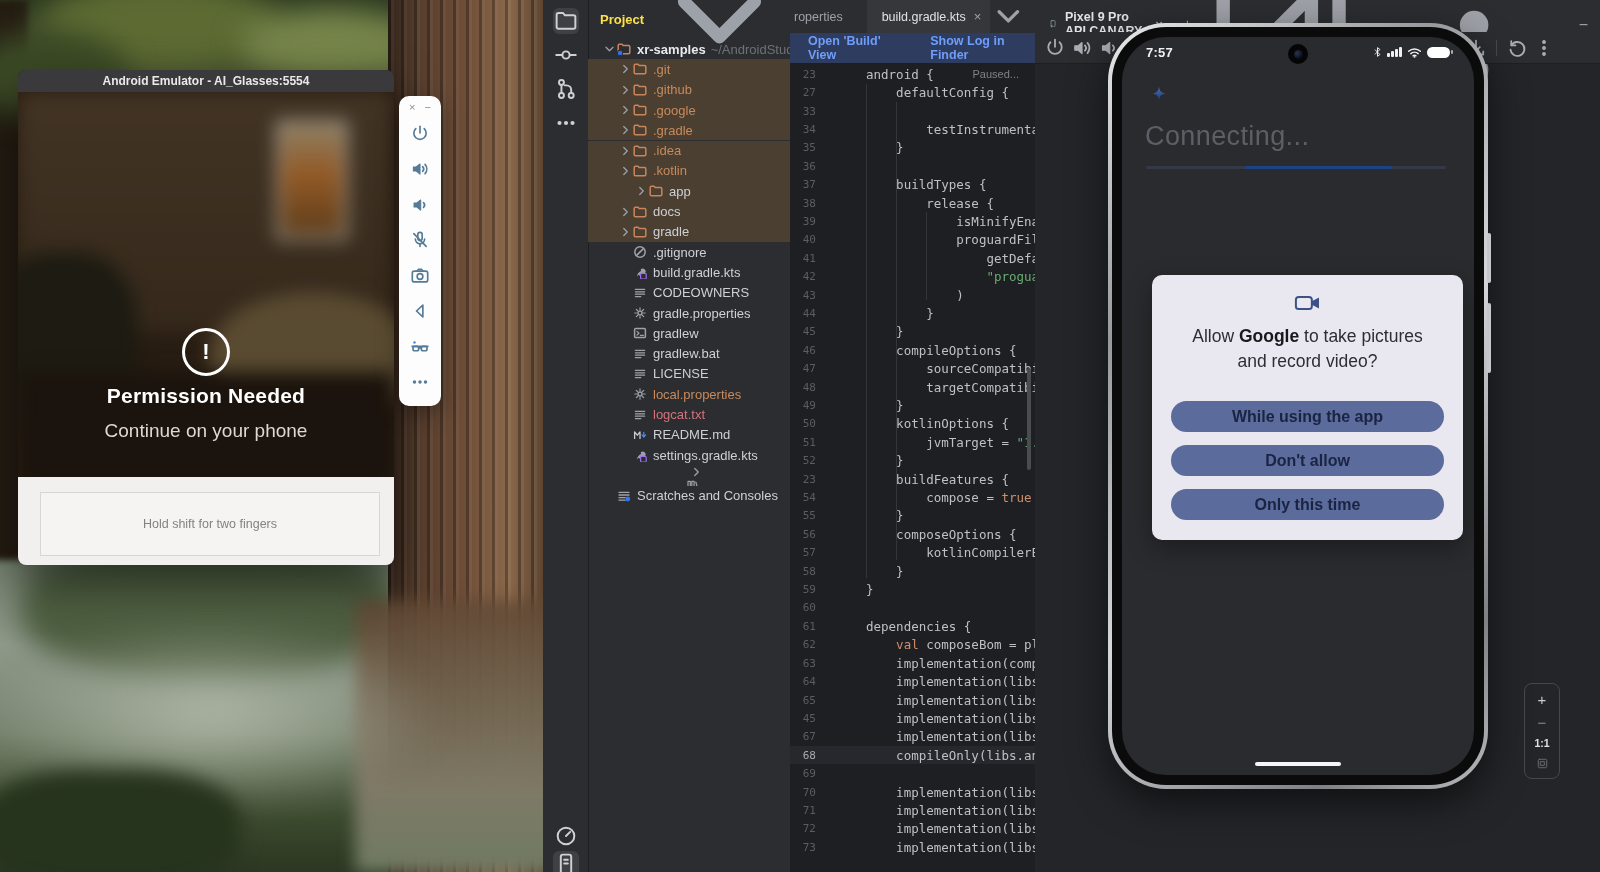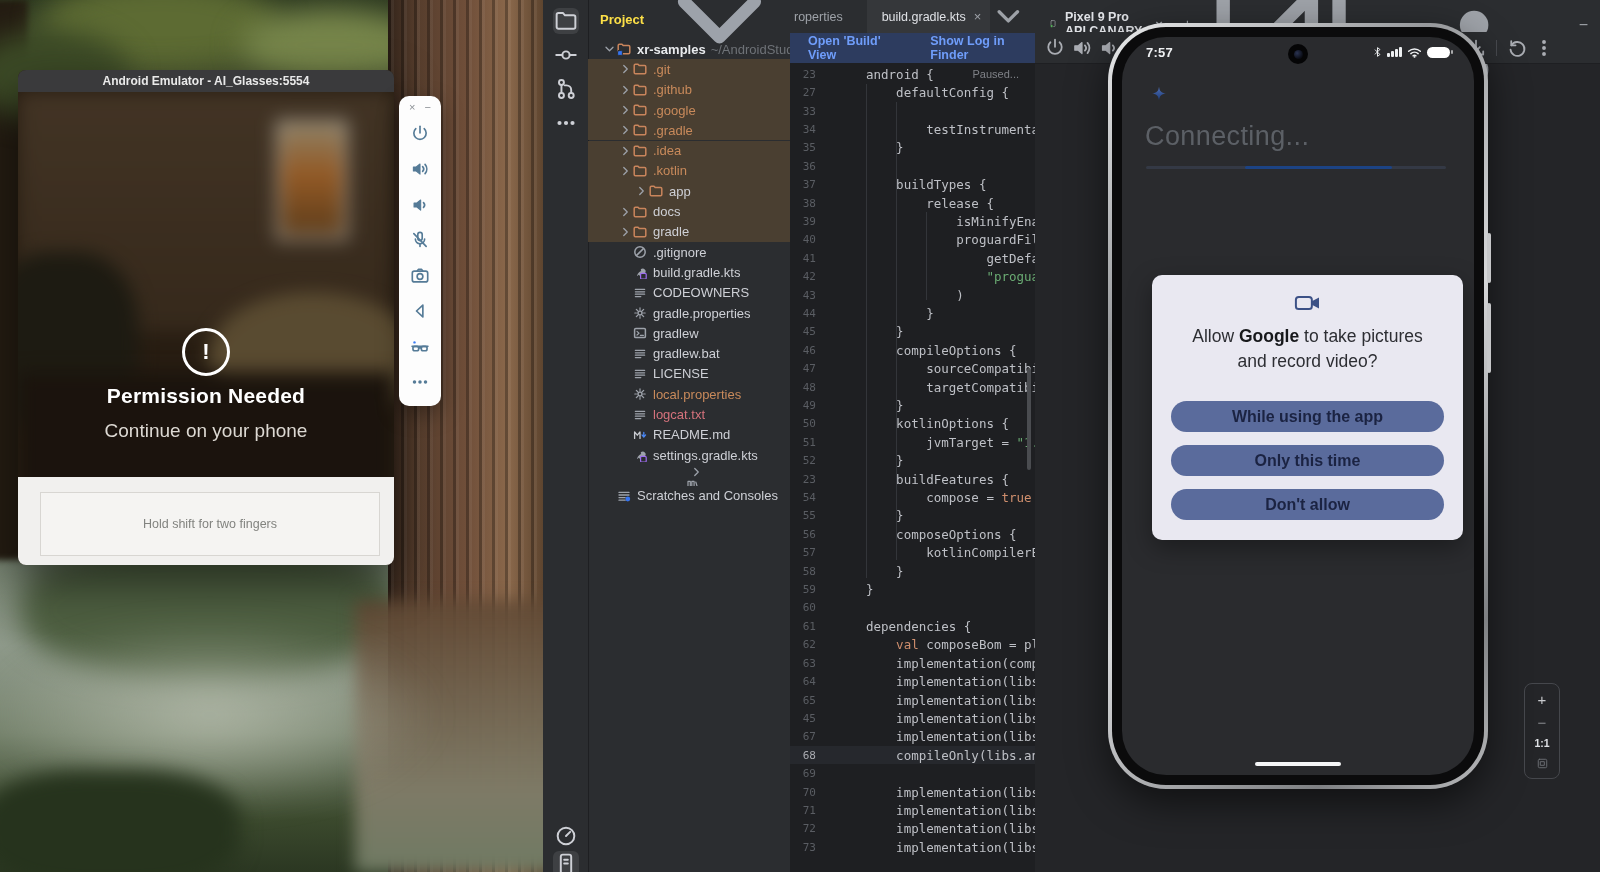--- a/index.html
+++ b/index.html
@@ -971,22 +971,22 @@
             <div class="perm-card">
               <span class="perm-cam"><svg viewBox="0 0 26 20" style="display:block;width:100%;height:100%" fill="none" stroke="#3c5186" stroke-width="1.8" stroke-linejoin="round">
                     <rect x="2" y="4.5" width="14.5" height="11" rx="2.6"></rect>
                     <path d="M16.5 8.4 23 5v10l-6.5-3.4z" fill="#3c5186" stroke="none"></path>
                   </svg></span>
               <div class="perm-text">
                 <span>Allow </span><b>Google</b><span> to take pictures and record video?</span>
               </div>
               <div class="perm-btns" id="perm-buttons">
                   <button class="perm-btn">While using the app</button>
+                  <button class="perm-btn">Don't allow</button>
                   <button class="perm-btn">Only this time</button>
-                  <button class="perm-btn">Don't allow</button>
                 </div>
             </div>
 
             <div class="homebar"></div>
           </div>
         </div>
       </div>
 
       <div id="zoomctl">
         <span class="z">+</span>

